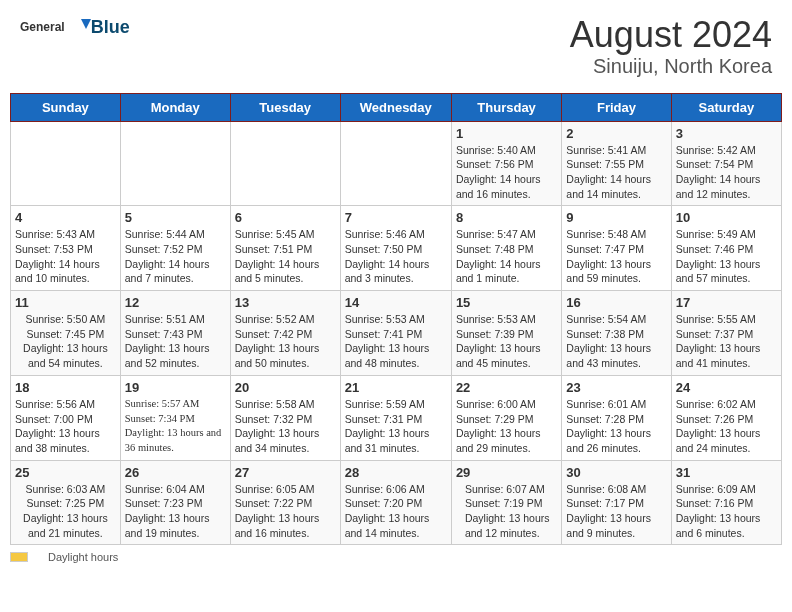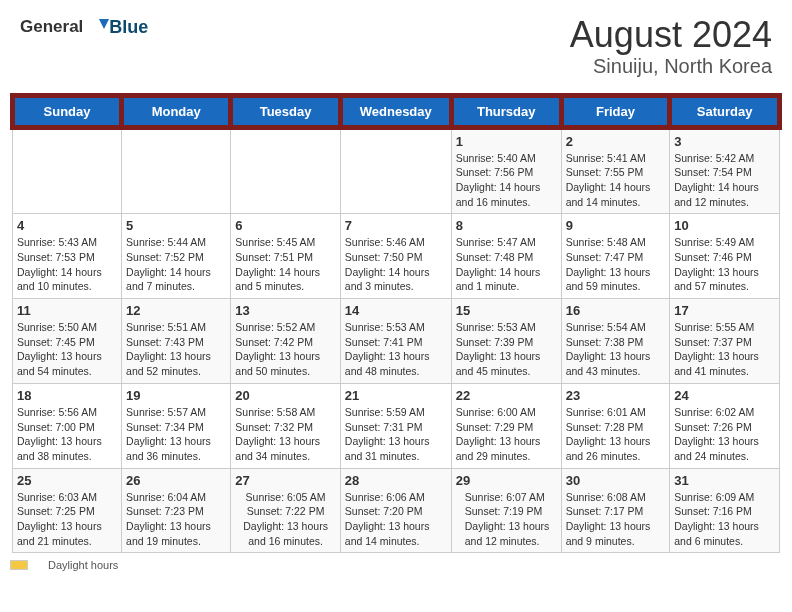--- a/index.html
+++ b/index.html
@@ -15,21 +15,21 @@
       justify-content: space-between;
       align-items: flex-start;
       margin-bottom: 10px;
       padding: 5px 10px;
     }
     .logo {
       display: flex;
       align-items: center;
     }
     .logo-text-general {
-      font-size: 17px;
+      font-size: 12px;
       font-weight: bold;
       color: #333;
     }
     .logo-text-blue {
       font-size: 18px;
       font-weight: bold;
       color: #0c4a6e;
     }
     .logo-icon {
       width: 24px;
@@ -53,21 +53,21 @@
       width: 100%;
       border-collapse: collapse;
       font-size: 11px;
     }
     .calendar thead th {
       background-color: #1a6abf;
       color: #fff;
       padding: 6px 4px;
       text-align: center;
       font-size: 13px;
-      border: 5px solid #7f1d1d;
+      border: 1px solid #7f1d1d;
     }
     .calendar tbody td {
       border: 1px solid #ccc;
       vertical-align: top;
       padding: 4px;
       width: 113px;
       min-height: 80px;
       background: #fff;
     }
     .calendar tbody tr:nth-child(odd) td {
@@ -202,21 +202,21 @@
         <td>
           <span class="day-number">10</span>
           <div class="day-info" style="white-space: pre-line;">Sunrise: 5:49 AM
 Sunset: 7:46 PM
 Daylight: 13 hours and 57 minutes.</div>
         </td>
       </tr>
       <tr>
         <td>
           <span class="day-number">11</span>
-          <div class="day-info" style="white-space: pre-line;">Sunrise: 5:50 AM
+          <div class="day-info" style="white-space: pre-line; text-align: center;">Sunrise: 5:50 AM
 Sunset: 7:45 PM
 Daylight: 13 hours and 54 minutes.</div>
         </td>
         <td>
           <span class="day-number">12</span>
           <div class="day-info" style="white-space: pre-line;">Sunrise: 5:51 AM
 Sunset: 7:43 PM
 Daylight: 13 hours and 52 minutes.</div>
         </td>
         <td>
@@ -252,21 +252,21 @@
       </tr>
       <tr>
         <td>
           <span class="day-number">18</span>
           <div class="day-info" style="white-space: pre-line;">Sunrise: 5:56 AM
 Sunset: 7:00 PM
 Daylight: 13 hours and 38 minutes.</div>
         </td>
         <td>
           <span class="day-number">19</span>
-          <div class="day-info" style="white-space: pre-line;">Sunrise: 5:57 AM
+          <div class="day-info" style="white-space: pre-line; font-family: Liberation Serif, serif;">Sunrise: 5:57 AM
 Sunset: 7:34 PM
 Daylight: 13 hours and 36 minutes.</div>
         </td>
         <td>
           <span class="day-number">20</span>
           <div class="day-info" style="white-space: pre-line;">Sunrise: 5:58 AM
 Sunset: 7:32 PM
 Daylight: 13 hours and 34 minutes.</div>
         </td>
         <td>
@@ -290,33 +290,33 @@
         <td>
           <span class="day-number">24</span>
           <div class="day-info" style="white-space: pre-line;">Sunrise: 6:02 AM
 Sunset: 7:26 PM
 Daylight: 13 hours and 24 minutes.</div>
         </td>
       </tr>
       <tr>
         <td>
           <span class="day-number">25</span>
-          <div class="day-info" style="white-space: pre-line;">Sunrise: 6:03 AM
+          <div class="day-info" style="white-space: pre-line; text-align: center;">Sunrise: 6:03 AM
 Sunset: 7:25 PM
 Daylight: 13 hours and 21 minutes.</div>
         </td>
         <td>
           <span class="day-number">26</span>
           <div class="day-info" style="white-space: pre-line;">Sunrise: 6:04 AM
 Sunset: 7:23 PM
 Daylight: 13 hours and 19 minutes.</div>
         </td>
         <td>
           <span class="day-number">27</span>
-          <div class="day-info" style="white-space: pre-line; text-align: center;">Sunrise: 6:05 AM
+          <div class="day-info" style="white-space: pre-line;">Sunrise: 6:05 AM
 Sunset: 7:22 PM
 Daylight: 13 hours and 16 minutes.</div>
         </td>
         <td>
           <span class="day-number">28</span>
           <div class="day-info" style="white-space: pre-line;">Sunrise: 6:06 AM
 Sunset: 7:20 PM
 Daylight: 13 hours and 14 minutes.</div>
         </td>
         <td>

